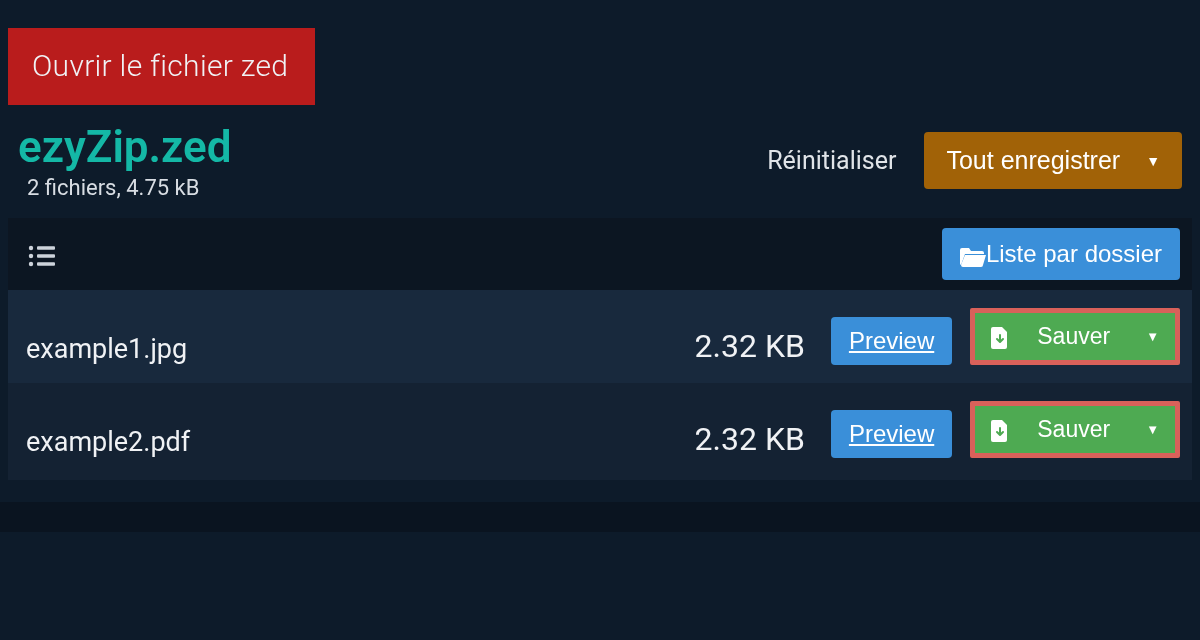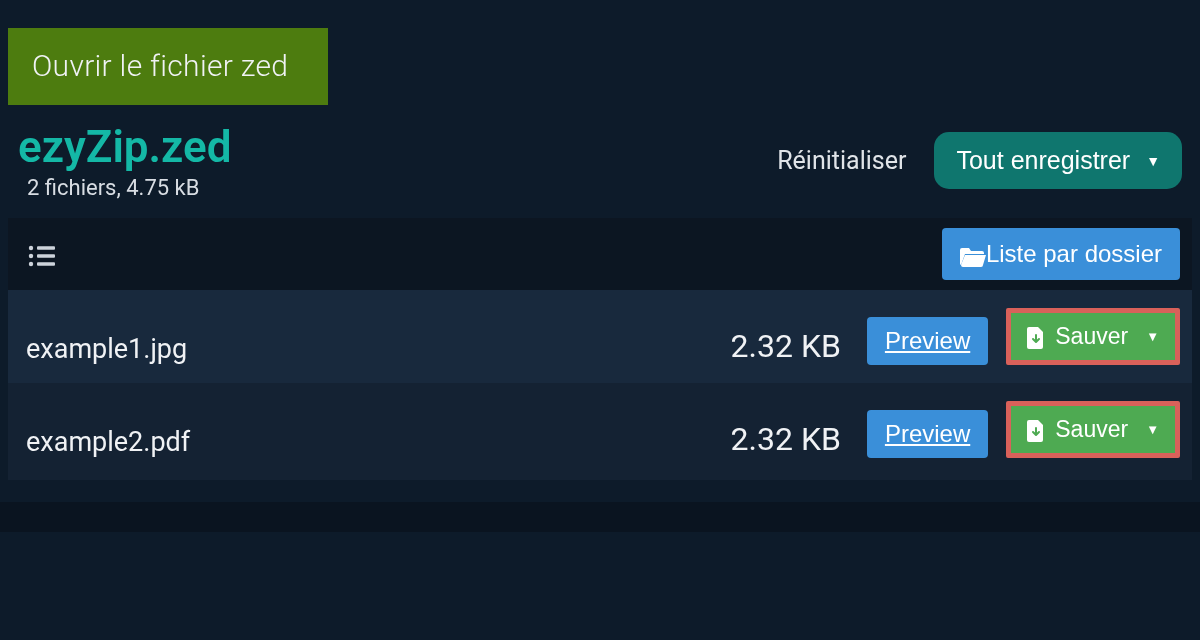--- a/index.html
+++ b/index.html
@@ -12,25 +12,25 @@
       overflow: hidden;
     }
     .container {
       padding: 0 8px;
     }
     .tab-bar {
       display: flex;
       margin-top: 28px;
     }
     .tab {
-      background: #4d7c0f;
+      background: #b91c1c;
       color: #f0f2f5;
       font-size: 30px;
       font-weight: 300;
-      padding: 20px 40px 22px 24px;
+      padding: 20px 27px 22px 24px;
       letter-spacing: 0.3px;
     }
     .header-row {
       display: flex;
       align-items: center;
       justify-content: space-between;
       padding: 16px 10px 18px 10px;
     }
     .file-info h1 {
       font-size: 44px;
@@ -49,29 +49,29 @@
       align-items: center;
       gap: 28px;
       margin-left: 23px;
     }
     .reset-link {
       color: #e0e4e8;
       font-size: 25px;
       cursor: pointer;
     }
     .btn-green {
-      background: #0f766e;
+      background: #a16207;
       color: #fff;
       font-size: 25px;
       padding: 14px 22px;
       border: none;
-      border-radius: 15px;
-      display: flex;
-      align-items: center;
-      gap: 16px;
+      border-radius: 4px;
+      display: flex;
+      align-items: center;
+      gap: 26px;
       cursor: pointer;
     }
     .btn-green .caret {
       font-size: 14px;
     }
     .table-section {
       background: #142233;
       padding-bottom: 4px;
     }
     .table-header {
@@ -135,21 +135,21 @@
       display: inline-block;
     }
     .btn-save {
       background: #4eaa52;
       color: #fff;
       font-size: 23px;
       padding: 10px 16px;
       border: none;
       display: flex;
       align-items: center;
-      gap: 10px;
+      gap: 28px;
       cursor: pointer;
     }
     .btn-save .caret {
       font-size: 13px;
       margin-left: 8px;
     }
     .folder-icon svg, .download-file-icon svg {
       display: inline-block;
       vertical-align: middle;
     }

